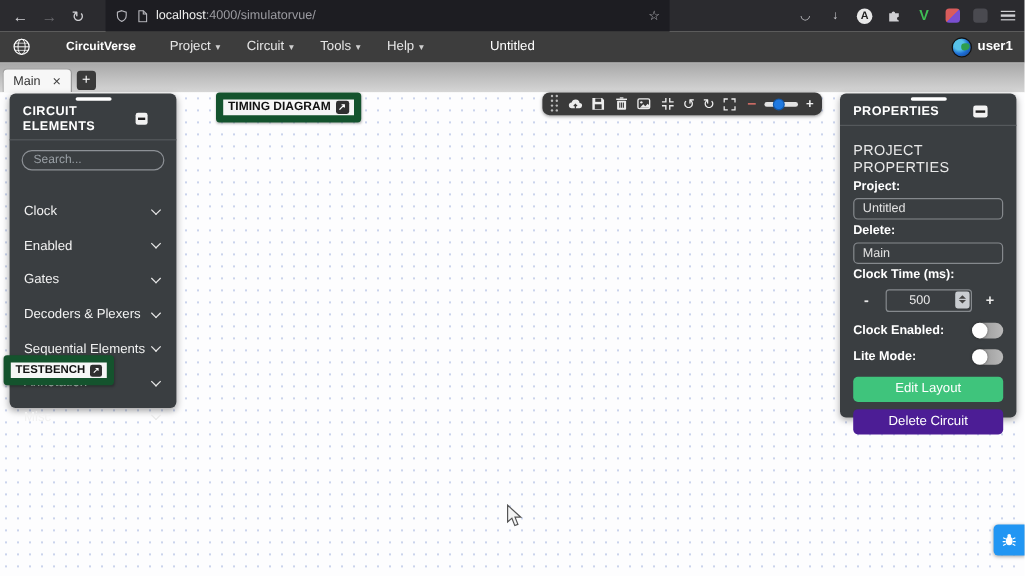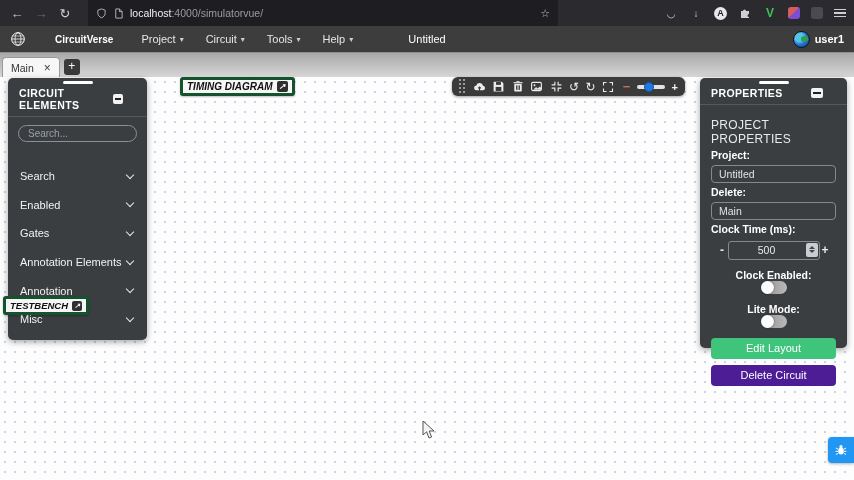--- a/index.html
+++ b/index.html
@@ -80,23 +80,23 @@
     border:1px solid #8d9196; border-radius:9px; color:#cfd3d7; font-size:10px; padding:0 9px;
     font-family:"Liberation Sans",sans-serif; }
   .search-input::placeholder { color:#9aa0a6; }
   .cat-list { padding:4px 10px 0 12px; }
   .cat-row { height:28.6px; display:flex; align-items:center; justify-content:space-between; }
   .cat-label { font-size:11px; color:#f2f2f2; }
   .chev { width:6px; height:6px; border-right:1.6px solid #e8e8e8; border-bottom:1.6px solid #e8e8e8;
     transform:rotate(45deg); margin-right:4px; margin-top:-3px; }
 
   
-  .pill-btn { position:absolute; background:#f6f6f6; border:3px solid #14532d; border-radius:3px;
+  .pill-btn { position:absolute; background:#f6f6f6; border:6px solid #14532d; border-radius:3px;
     display:flex; align-items:center; gap:4px; padding:1px 4px; color:#111; font-weight:bold;
-    box-shadow:0 1px 2px rgba(0,0,0,.25);font-style:italic; }
+    box-shadow:0 1px 2px rgba(0,0,0,.25); }
   .pill-ext { background:#2f2f2f; color:#fff; border-radius:2px; display:flex; align-items:center;
     justify-content:center; }
   .timing-btn { left:180px; top:77px; font-size:10px; }
   .timing-btn .pill-ext { width:11px; height:11px; font-size:8px; }
   .testbench-btn { left:3px; top:296px; font-size:9.5px; z-index:5; }
   .testbench-btn .pill-ext { width:10px; height:10px; font-size:7px; }
 
   
   .toolbar { position:absolute; left:452px; top:77px; width:233px; height:19px; background:#3a3a3a;
     border-radius:6px; display:flex; align-items:center; padding:0 7px; gap:6.5px;
@@ -114,30 +114,30 @@
   
   .right-panel { left:700px; top:78px; width:147px; height:270px; }
   .props-body { padding:6px 11px 0 11px; }
   .section-title { font-size:12px; color:#e9e9e9; letter-spacing:.3px; margin-top:7px; }
   .prop-label { font-size:10.5px; font-weight:bold; margin-top:3px; }
   .prop-input { margin-top:4px; width:100%; height:18px; background:transparent;
     border:1px solid #85898d; border-radius:4px; color:#e2e2e2; font-size:10.5px; padding:0 7px;
     font-family:"Liberation Sans",sans-serif; }
   .clock-row { margin-top:5px; display:flex; align-items:center; justify-content:space-between; padding:0 6px; }
   .step-btn { color:#e8e8e8; font-size:12px; font-weight:bold; width:10px; text-align:center; }
-  .num-wrap { position:relative; width:92px; }
+  .num-wrap { position:relative; width:72px; }
   .num-input { width:100%; height:19px; background:transparent; border:1px solid #85898d;
     border-radius:3px; color:#e8e8e8; font-size:10.5px; text-align:center; padding-right:14px;
     font-family:"Liberation Sans",sans-serif; }
   .spinner { position:absolute; right:2px; top:2.5px; width:12px; height:14px; background:#c9cdd1;
     border-radius:2px; display:flex; flex-direction:column; align-items:center; justify-content:center; gap:1px; }
   .spinner b { display:block; width:0; height:0; border-left:3px solid transparent; border-right:3px solid transparent; }
   .spin-up { border-bottom:3.5px solid #444; }
   .spin-dn { border-top:3.5px solid #444; }
-  .toggle-row { margin-top:9px; display:flex; align-items:center; justify-content:space-between;flex-direction:column; }
+  .toggle-row { margin-top:9px; display:flex; align-items:center; justify-content:space-between; }
   .toggle-label { font-size:10.5px; font-weight:bold; }
   .toggle { position:relative; width:26px; height:13px; border-radius:7px;
     background:linear-gradient(90deg,#8f8f8f,#b9b9b9); }
   .toggle-knob { position:absolute; left:0; top:0; width:13px; height:13px; border-radius:50%;
     background:#fefefe; box-shadow:0 0 2px rgba(0,0,0,.5); }
   .action-btn { margin-top:10px; width:100%; height:21px; border:none; border-radius:4px;
     color:#fff; font-size:11px; font-family:"Liberation Sans",sans-serif; }
   .btn-green { background:#3fc47c; }
   .btn-red { background:#4c1d95; margin-top:6px; }
 
@@ -235,33 +235,37 @@
 
   <div class="panel left-panel">
     <div class="panel-handle"></div>
     <div class="panel-head">
       <span class="panel-title">CIRCUIT ELEMENTS</span>
       <span class="min-btn"></span>
     </div>
     <input class="search-input" type="text" placeholder="Search..." style="">
     <div class="cat-list">
       <div class="cat-row">
-          <span class="cat-label">Search</span>
+          <span class="cat-label">Clock</span>
           <span class="chev"></span>
         </div>
       <div class="cat-row">
           <span class="cat-label">Enabled</span>
           <span class="chev"></span>
         </div>
       <div class="cat-row">
           <span class="cat-label">Gates</span>
           <span class="chev"></span>
         </div>
       <div class="cat-row">
-          <span class="cat-label">Annotation Elements</span>
+          <span class="cat-label">Decoders &amp; Plexers</span>
+          <span class="chev"></span>
+        </div>
+      <div class="cat-row">
+          <span class="cat-label">Sequential Elements</span>
           <span class="chev"></span>
         </div>
       <div class="cat-row">
           <span class="cat-label">Annotation</span>
           <span class="chev"></span>
         </div>
       <div class="cat-row">
           <span class="cat-label">Misc</span>
           <span class="chev"></span>
         </div>

